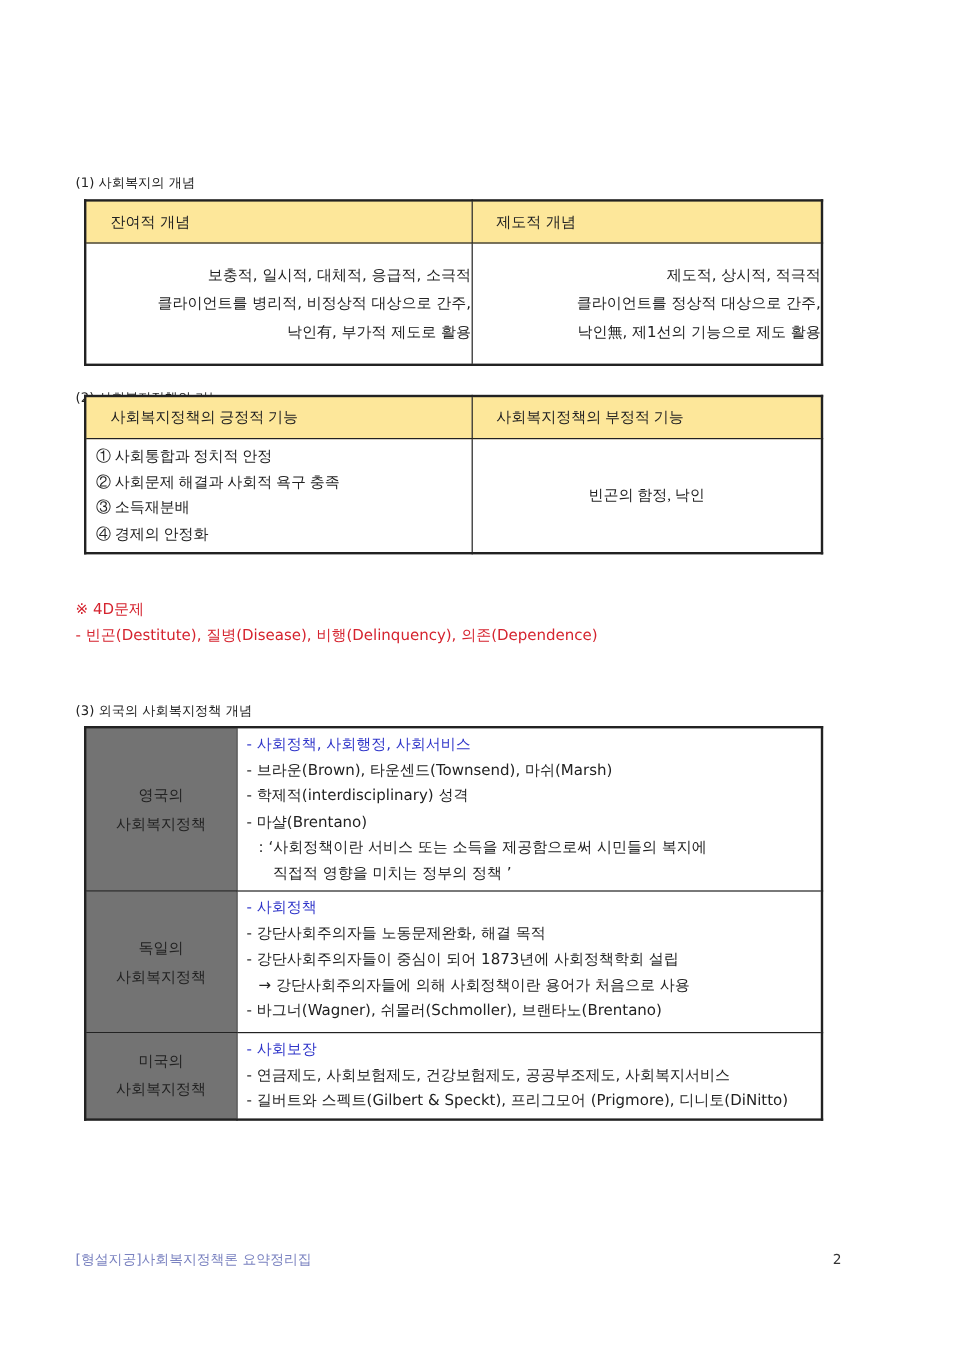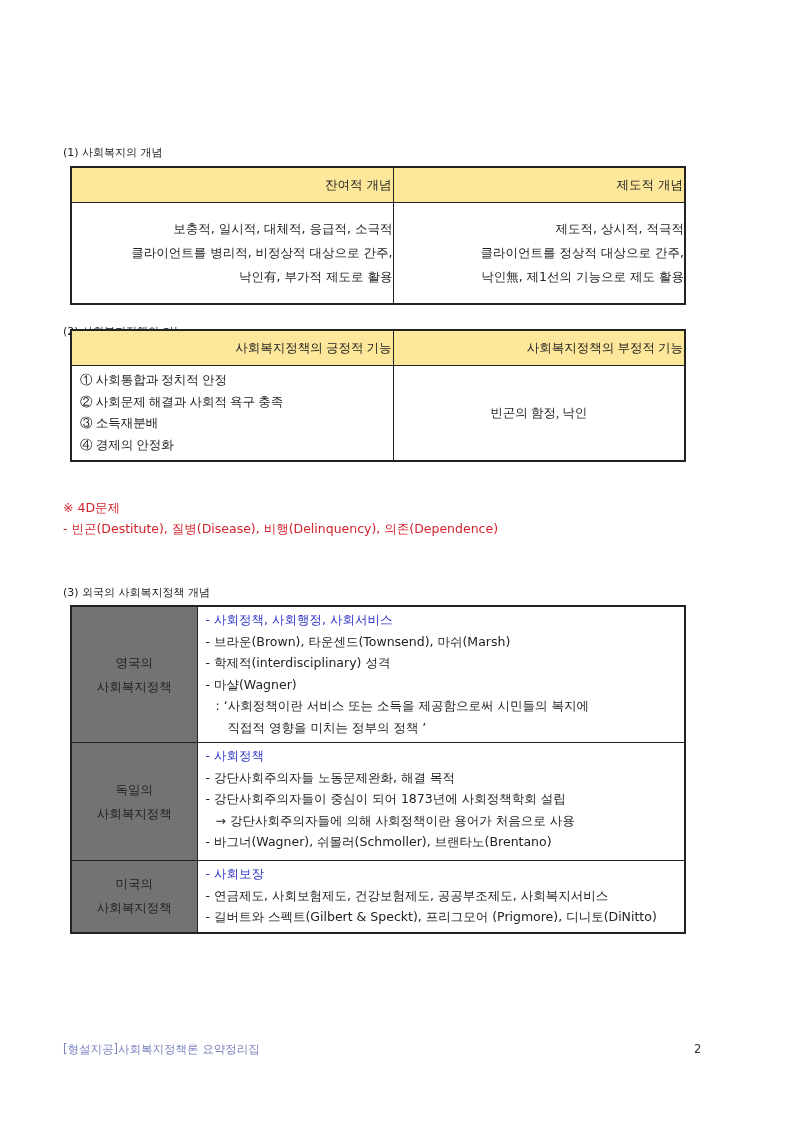--- a/index.html
+++ b/index.html
@@ -4,21 +4,21 @@
 <style>
   html, body { margin: 0; padding: 0; background: #ffffff; }
   body { width: 795px; height: 1124px; position: relative; overflow: hidden;
          font-family: "DejaVu Sans", "Liberation Sans", sans-serif; color: #222; }
   .page { position: absolute; left: 0; top: 0; width: 795px; height: 1124px; }
   .h1 { position: absolute; left: 64px; top: 118px; font-size: 16px; font-weight: bold; letter-spacing: 0.2px; color: #111; }
   .sub { position: absolute; left: 63px; font-size: 11px; color: #222; }
   table { border-collapse: collapse; position: absolute; left: 70px; width: 614px; table-layout: fixed; font-size: 12.5px; }
   td, th { border: 1px solid #222; font-weight: normal; color: #222; }
   .outer { border: 2px solid #222; }
-  th { background: #fde79a; height: 32px; text-align: right; vertical-align: middle; padding-left: 20px; }
+  th { background: #fde79a; height: 32px; text-align: left; vertical-align: middle; padding-left: 20px; }
   .c1 td.center { text-align: right; vertical-align: middle; line-height: 24px; padding: 12px 0; }
   .c2 td.list { padding: 4px 8px; line-height: 21.5px; vertical-align: top; margin-left: 17px; }
   .c2 td.center { text-align: center; vertical-align: middle; }
   .c3 td.label { background: #737373; text-align: center; vertical-align: middle; line-height: 24px; }
   .c3 td.content { padding: 2px 8px 4px 8px; line-height: 21.5px; vertical-align: top; }
   .blue { color: #2f35c9; }
   .red { color: #d5232e; }
   .note { position: absolute; left: 63px; font-size: 12.5px; line-height: 21.5px; }
   .indent1 { padding-left: 10px; }
   .indent2 { padding-left: 22px; }
@@ -92,21 +92,21 @@
     <tbody>
         <tr style="height:133px;">
       <td class="label">
         <div>영국의</div>
         <div>사회복지정책</div>
       </td>
       <td class="content">
         <div class="blue">- 사회정책, 사회행정, 사회서비스</div>
         <div>- 브라운(Brown), 타운센드(Townsend), 마쉬(Marsh)</div>
         <div>- 학제적(interdisciplinary) 성격</div>
-        <div>- 마샬(Wagner)</div>
+        <div>- 마샬(Brentano)</div>
         <div class="indent1">: ‘사회정책이란 서비스 또는 소득을 제공함으로써 시민들의 복지에</div>
         <div class="indent2">직접적 영향을 미치는 정부의 정책 ’</div>
       </td>
     </tr>
     <tr style="height:118px;">
       <td class="label">
         <div>독일의</div>
         <div>사회복지정책</div>
       </td>
       <td class="content">

